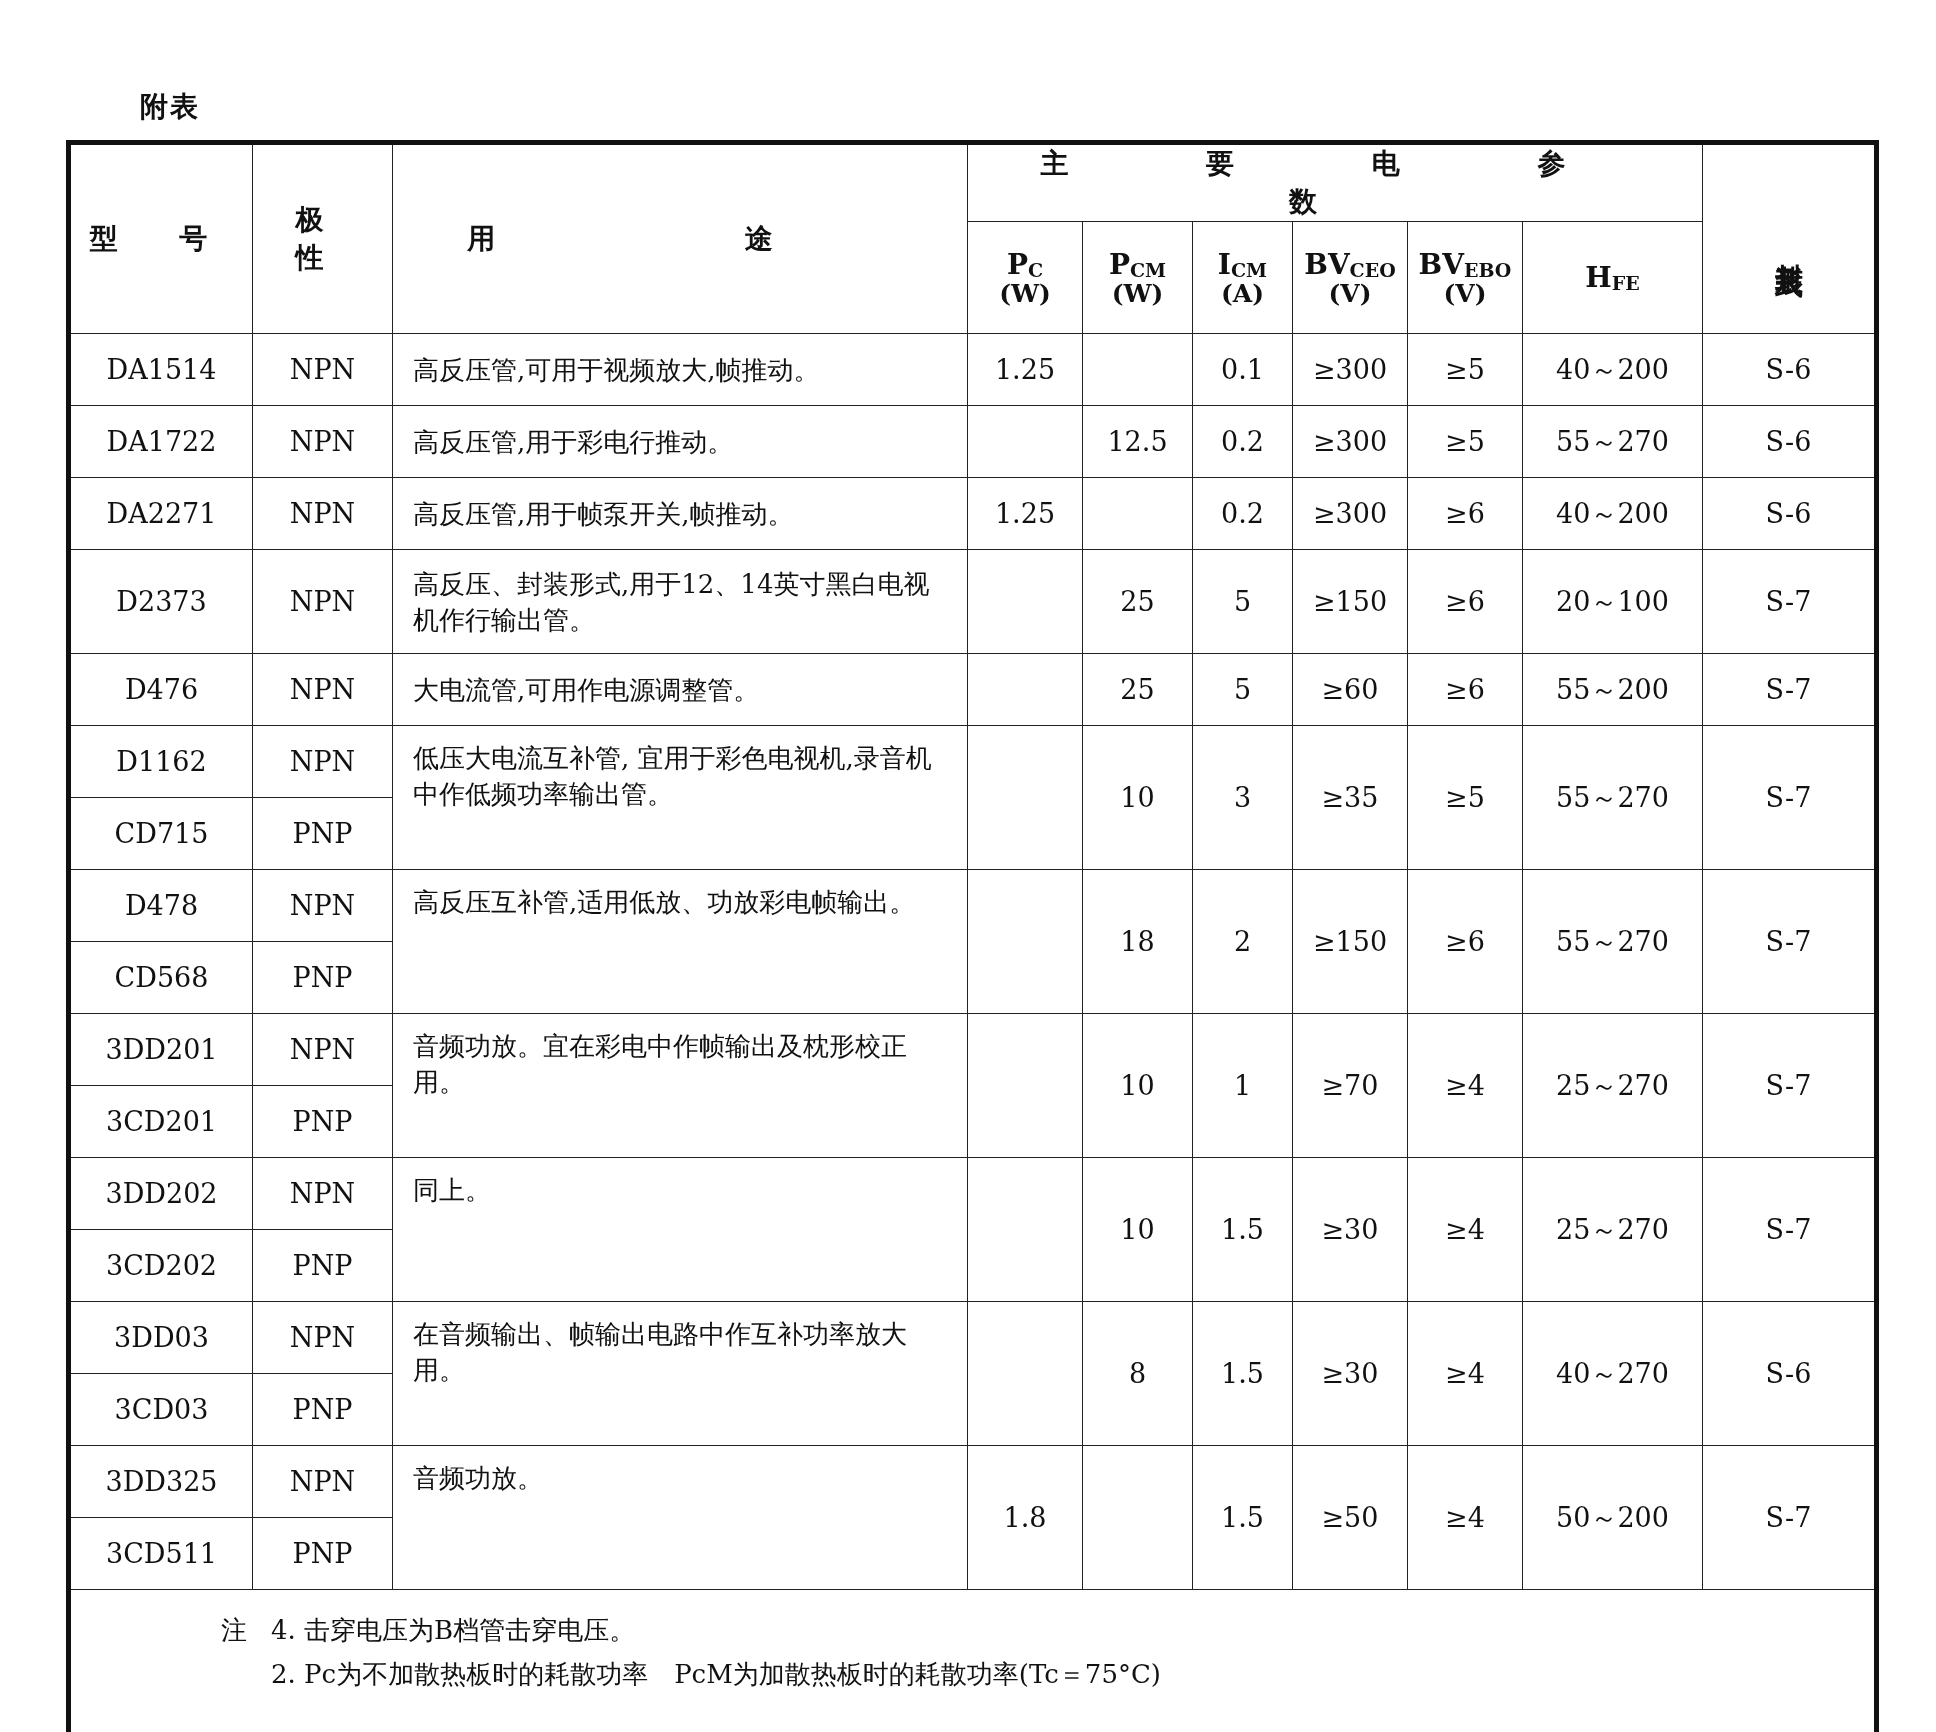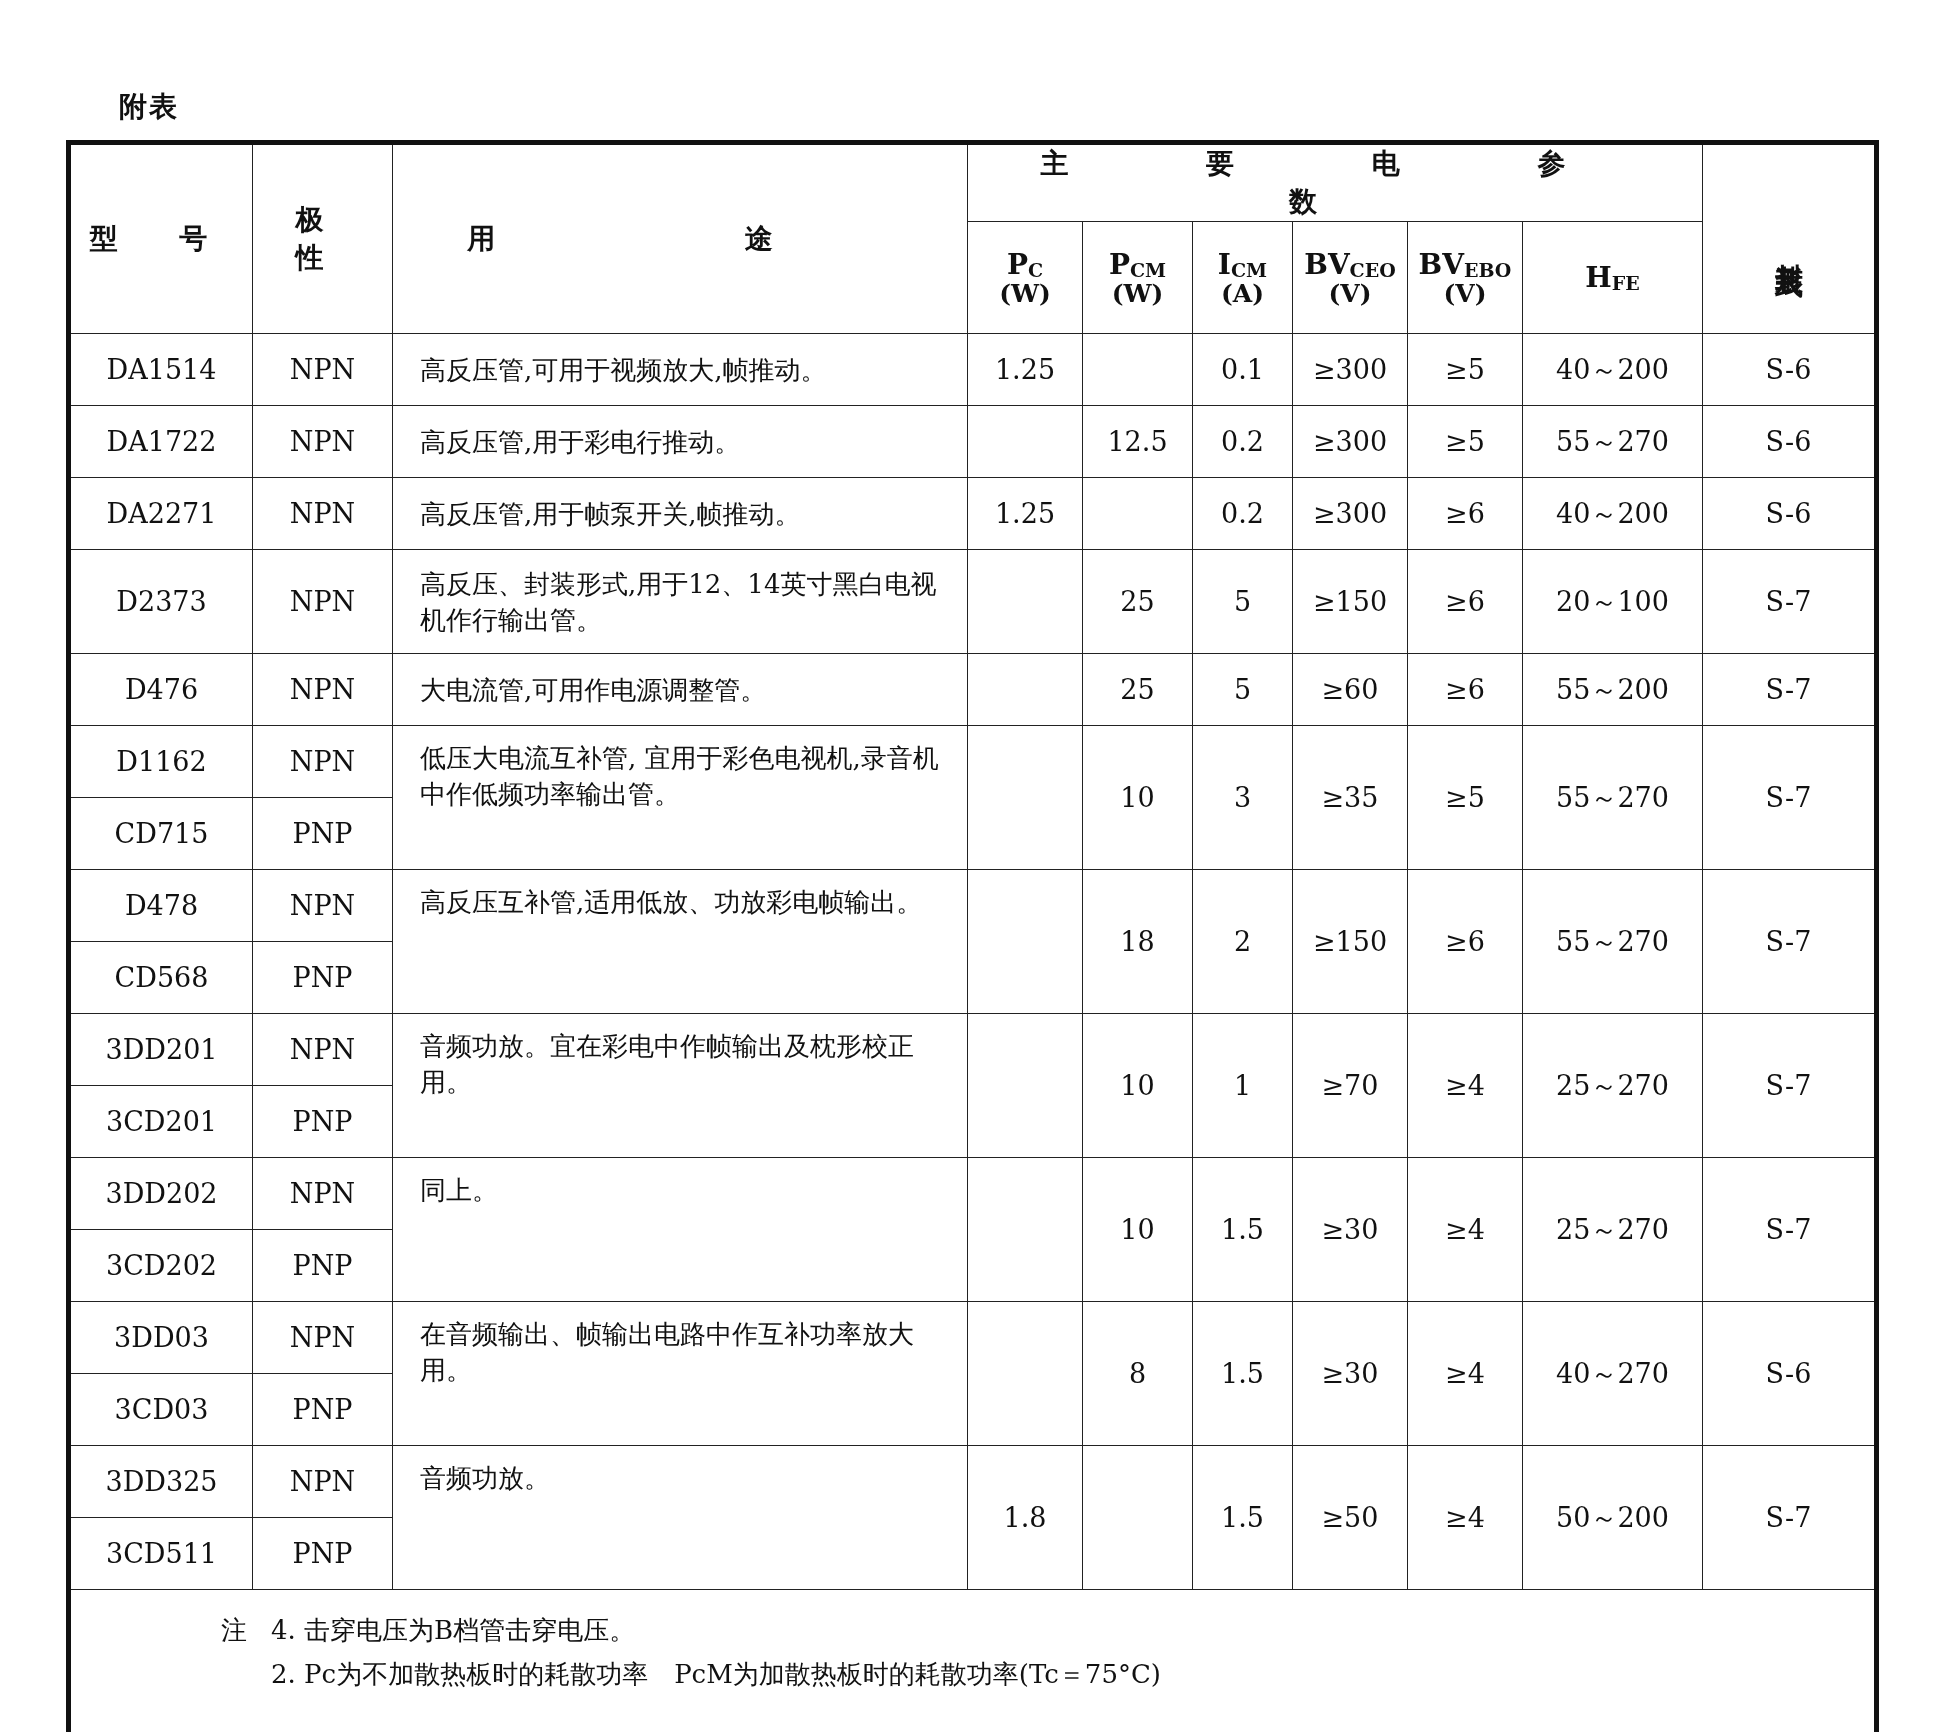--- a/index.html
+++ b/index.html
@@ -1,28 +1,28 @@
 <!DOCTYPE html>
 <html><head>
 <meta charset="utf-8">
 <style>
   html, body { margin:0; padding:0; background:#ffffff; }
   body { width:1936px; height:1732px; position:relative; overflow:hidden;
          font-family:"DejaVu Serif","Liberation Serif",serif; color:#111; }
-  .title { position:absolute; left:119px; top:88px; font-size:28px; font-weight:bold; letter-spacing:2px; }
+  .title { position:absolute; left:140px; top:88px; font-size:28px; font-weight:bold; letter-spacing:2px; }
   table.main { position:absolute; left:66px; top:140px; border-collapse:collapse; table-layout:fixed;
                width:1808px; }
   table.main td, table.main th { border:1.6px solid #222; text-align:center; vertical-align:middle;
                font-weight:normal; font-size:27px; padding:0; }
   table.main th { font-size:28px;font-weight:bold; }
   .hdr-top { height:62px; }
   .hdr-sub { height:112px; }
   .r1 { height:72px; }
   .r2 { height:104px; }
-  .purpose { text-align:left !important; padding:0 27px !important; line-height:36px; font-size:26px !important; }
+  .purpose { text-align:left !important; padding:0 20px !important; line-height:36px; font-size:26px !important; }
   .purpose.top { vertical-align:top !important; padding-top:14px !important; }
   .spaced { letter-spacing:26px; }
   .spaced-wide { letter-spacing:120px;text-align:right; }
   .params { letter-spacing:64px; }
   .vert { writing-mode:vertical-rl; text-orientation:upright; letter-spacing:2px; font-size:28px; }
   .unit { display:block; font-size:25px; line-height:26px; }
   sub { font-size:19px; vertical-align:-3px; }
   .notes { height:124px; text-align:left !important; vertical-align:top !important; padding:18px 0 0 150px !important;
            font-size:26px !important; line-height:44px; }
   .note-label { display:inline-block; width:50px; }

